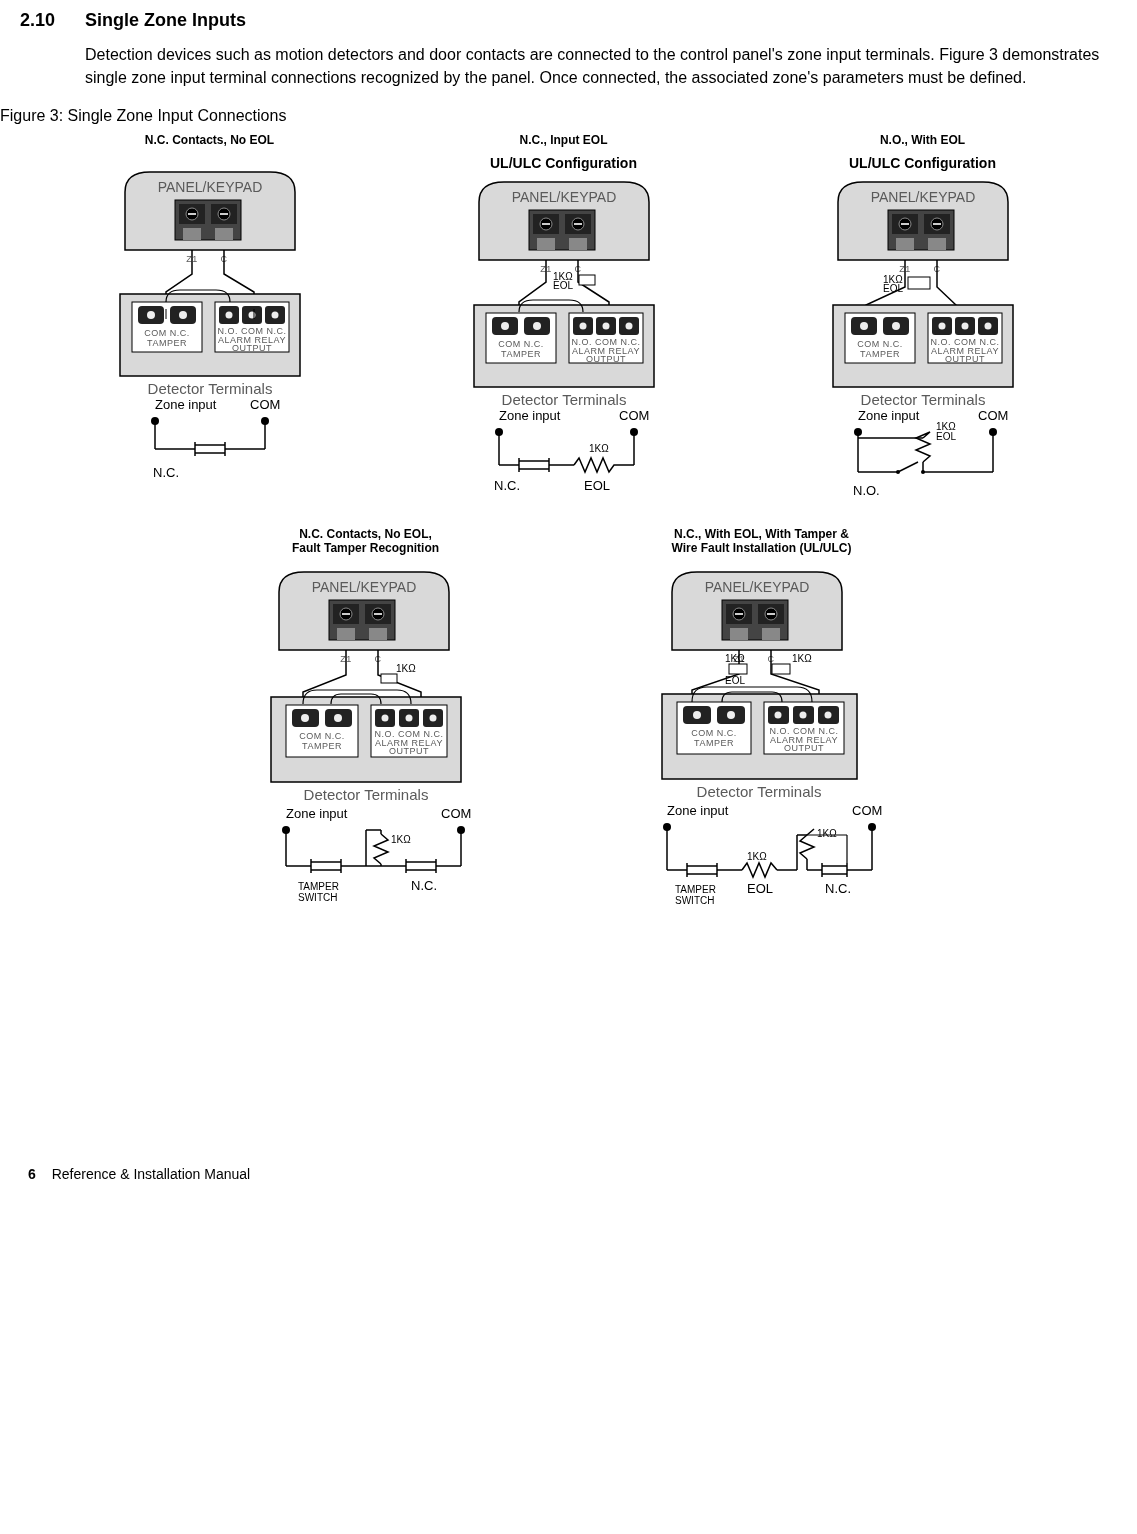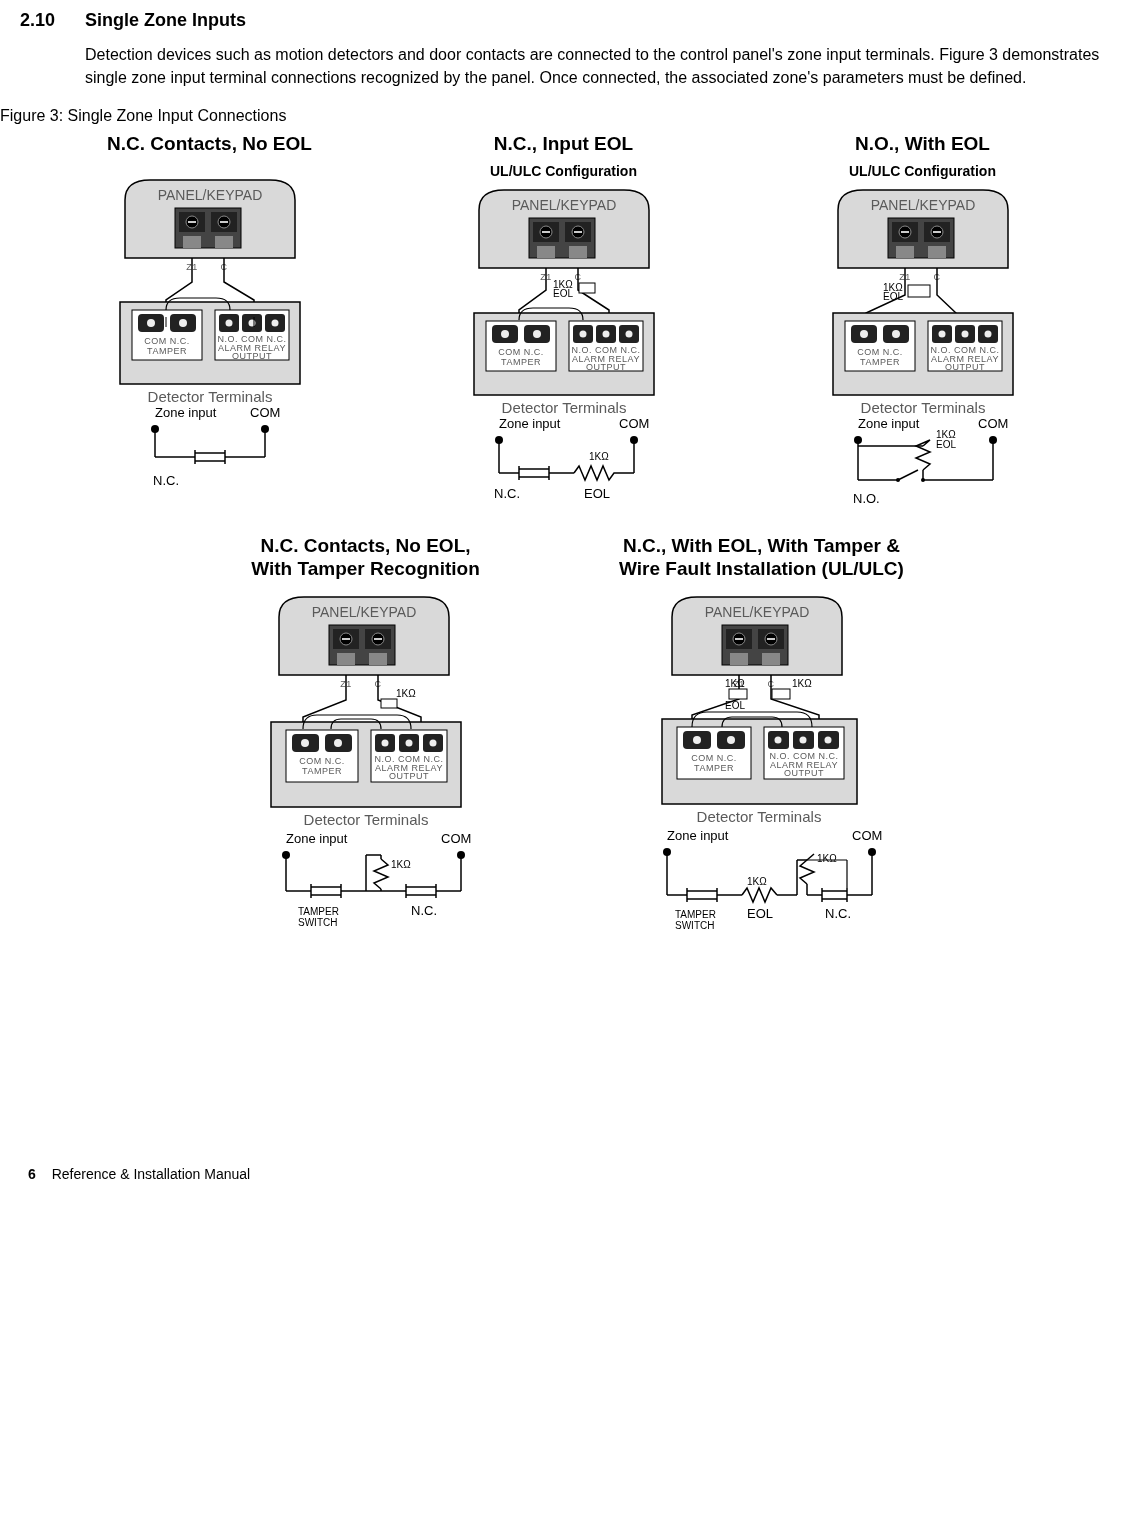--- a/index.html
+++ b/index.html
@@ -6,21 +6,21 @@
   .page{width:1137px;height:1207px;position:relative;box-sizing:border-box;padding:10px 0 0 0;}
   .section-head{display:flex;align-items:flex-start;padding:0 10px 0 20px;}
   .sec-num{font-weight:bold;font-size:18px;width:65px;}
   .sec-body{flex:1;}
   .sec-title{font-weight:bold;font-size:18px;margin-bottom:12px;}
   .sec-text{font-size:16px;line-height:1.45;}
   .fig-caption{text-align:left;font-size:16px;margin:18px 0 8px 0;}
   .diagrams-row{display:flex;justify-content:space-around;padding:0 35px;}
   .diagrams-row.row2{justify-content:center;gap:96px;margin-top:10px;}
   .diagram-block{text-align:center;}
-  .d-title{font-weight:bold;font-size:19px;line-height:1.2;}
+  .d-title{font-weight:bold;font-size:12px;line-height:1.2;}
   .d-sub{font-weight:bold;font-size:14px;margin-top:7px;}
   svg{display:block;margin:6px auto 0 auto;}
   .footer{position:absolute;bottom:25px;left:28px;font-size:14px;margin-top:48px;}
   .footer .pn{font-weight:bold;margin-right:12px;}
   .term-label{font-family:Arial;font-size:9px;fill:#5a5a5a;letter-spacing:.5px;}
   .panel-label{font-family:Arial;font-size:14px;fill:#5a5a5a;}
   .dt-label{font-family:Arial;font-size:15px;fill:#5a5a5a;}
   .small-label{font-family:Arial;font-size:13px;fill:#000;}
   .tiny-label{font-family:Arial;font-size:10px;fill:#000;}
 </style>
@@ -274,21 +274,21 @@
         </g>
       </svg>
     </div>
 
   </div>
 
   <div class="diagrams-row row2">
 
     <div class="diagram-block">
       <div class="d-title">N.C. Contacts, No EOL,</div>
-      <div class="d-title">With Tamper Recognition</div>
+      <div class="d-title">Fault Tamper Recognition</div>
       <svg width="290" height="360">
         <g transform="translate(58,10)">
           <path d="M0 20 Q0 0 25 0 L145 0 Q170 0 170 20 L170 78 L0 78 Z" fill="#d9d9d9" stroke="#000" stroke-width="1.5"></path>
           <text x="85" y="20" text-anchor="middle" class="panel-label">PANEL/KEYPAD</text>
           <g transform="translate(50,28)">
             <rect x="0" y="0" width="66" height="40" fill="#444" stroke="#000"></rect>
             <rect x="4" y="4" width="26" height="20" fill="#222"></rect>
               <rect x="36" y="4" width="26" height="20" fill="#222"></rect>
             <circle cx="17" cy="14" r="6" fill="#000" stroke="#888"></circle>
               <circle cx="49" cy="14" r="6" fill="#000" stroke="#888"></circle>

